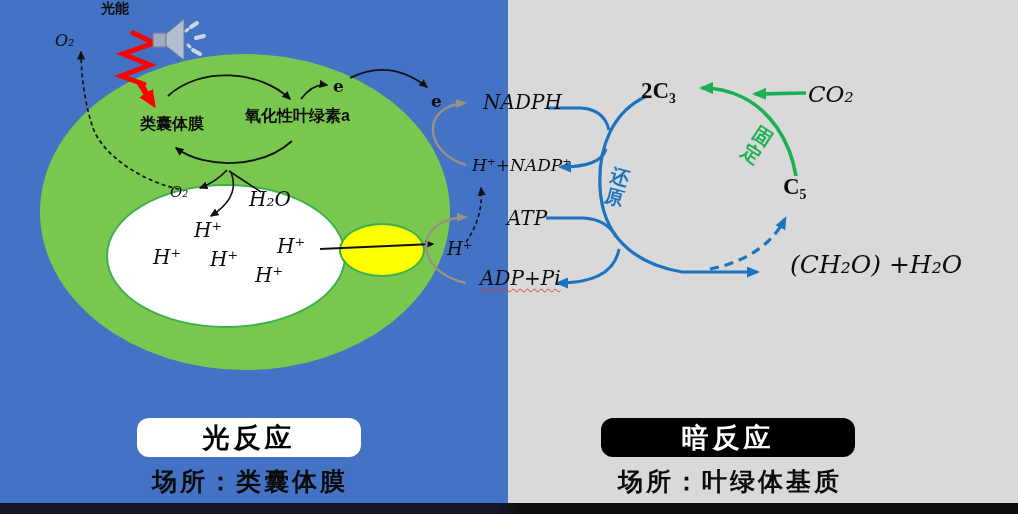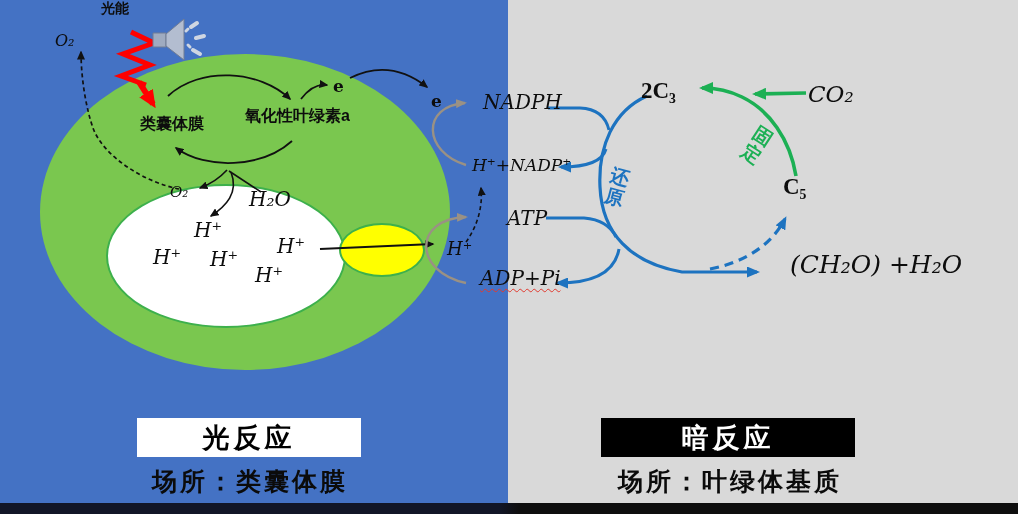--- a/index.html
+++ b/index.html
@@ -19,21 +19,21 @@
   svg.overlay{position:absolute;left:0;top:0;pointer-events:none;}
   .lbl{position:absolute;white-space:nowrap;color:#0d0d0d;}
   .cn-bold{font-weight:bold;}
   .formula{font-family:"DejaVu Serif","DejaVu Sans",serif;font-style:italic;}
   .electron{font-family:"DejaVu Serif","DejaVu Sans",serif;font-weight:bold;font-style:normal;}
   .bold-serif{font-family:Liberation Serif, serif;font-weight:bold;font-style:normal;}
   .stacked{width:22px;line-height:1.12;text-align:center;word-break:break-all;white-space:normal;}
   .reduction{color:#1d73c0;transform:rotate(15deg);}
   .fixation{color:#1cb054;transform:rotate(33deg);}
   .title-box{position:absolute;top:418px;height:39px;display:flex;align-items:center;justify-content:center;
-    font-size:27px;font-weight:bold;letter-spacing:4px;}
+    font-size:27px;font-weight:bold;letter-spacing:4px;border-radius:12px;}
   .title-light{left:137px;width:224px;background:#ffffff;color:#000;}
   .title-dark{left:601px;width:254px;background:#000000;color:#fff;}
   .location{position:absolute;top:465px;font-size:25px;font-weight:600;letter-spacing:3px;text-align:center;color:#0b0b0b;}
   .loc-light{left:127px;width:246px;}
   .loc-dark{left:597px;width:266px;}
   .underline-wavy{text-decoration:underline wavy #e03a2f;text-decoration-thickness:1px;text-underline-offset:3px;}
 </style>
 </head>
 <body>
 

